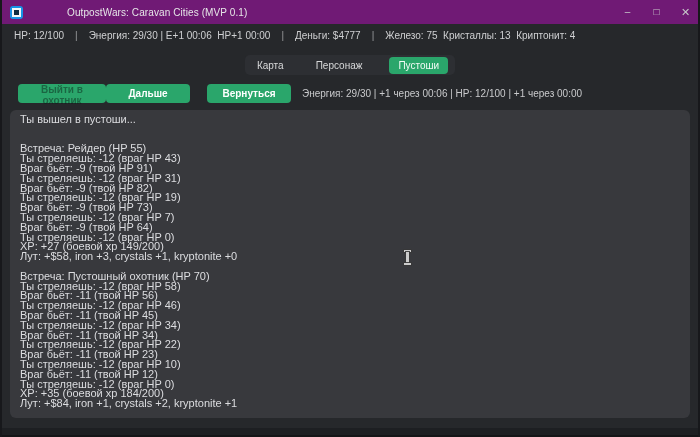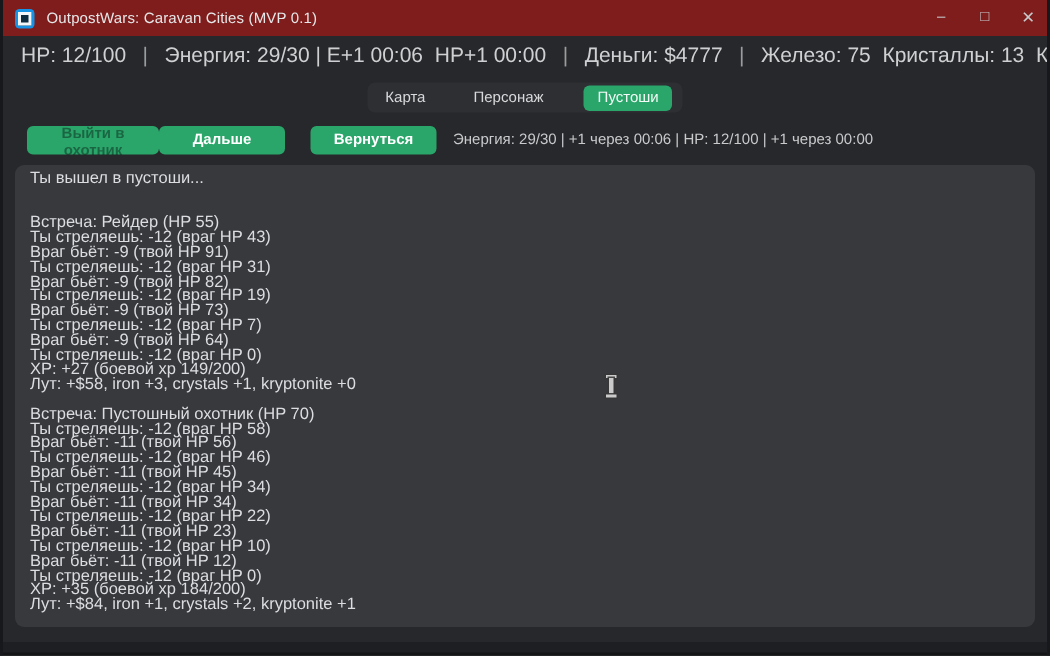--- a/index.html
+++ b/index.html
@@ -9,40 +9,40 @@
     font-family:"Liberation Sans","DejaVu Sans",sans-serif;
     -webkit-font-smoothing:antialiased;
   }
   .edge{position:absolute;top:0;bottom:0;width:2px;background:#17181b;z-index:50;}
   .edge.left{left:0;} .edge.right{right:0;}
   .bottom-strip{position:absolute;left:0;right:0;bottom:0;height:9px;background:#1d1f22;z-index:40;}
   .bottom-strip .darkest{position:absolute;left:0;right:0;bottom:0;height:2px;background:#141517;}
 
   
   .titlebar{
-    height:24px;background:#7f1d1d;display:flex;align-items:center;
-    padding:0 0 0 10px;position:relative;z-index:10;
+    height:24px;background:#701a75;display:flex;align-items:center;
+    padding:0 0 0 10px;position:relative;z-index:10;gap:36px;
   }
   .app-icon{
     width:13px;height:13px;border-radius:3px;background:#1793e6;
     display:flex;align-items:center;justify-content:center;flex:0 0 auto;
   }
   .app-icon .inner{width:5px;height:5px;border:2px solid #f2f6f8;background:#0d2c40;}
   .title{margin-left:8px;font-size:10px;color:#e6e7e8;letter-spacing:.1px;}
   .win-controls{margin-left:auto;display:flex;height:24px;}
   .win-btn{
     width:29px;height:24px;line-height:24px;text-align:center;
     color:#c7c8ca;font-size:10px;cursor:default;user-select:none;
   }
   .win-btn.close{font-size:11px;}
 
   
   .statusbar{
     margin-top:5px;padding:0 14px;height:13px;display:flex;align-items:center;
-    font-size:14px;color:#cfd0d2;white-space:pre;
+    font-size:10px;color:#cfd0d2;white-space:pre;
   }
   .statusbar .sep{margin:0 11px;color:#9a9c9e;}
 
   
   .tabsrow{display:flex;justify-content:center;margin-top:13px;}
   .tabs{
     background:#2d2f33;border-radius:5px;padding:2px 7px;
     display:flex;align-items:center;gap:22px;height:16px;
   }
   .tab{font-size:10px;color:#d8d9da;padding:2px 5px;border-radius:4px;cursor:default;}

